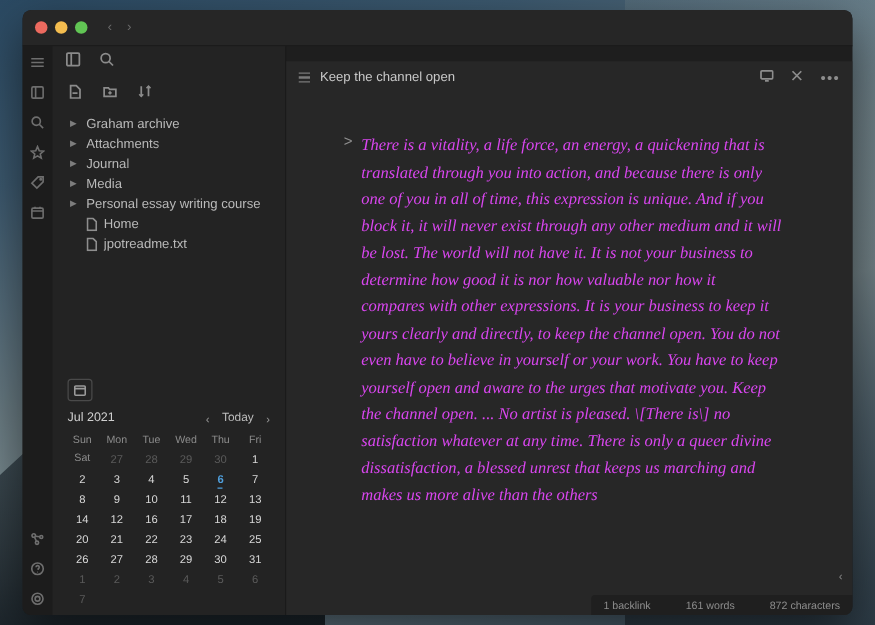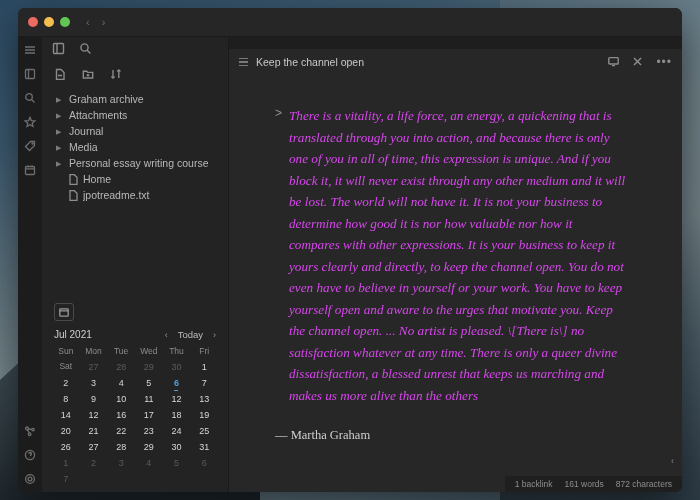--- a/index.html
+++ b/index.html
@@ -233,21 +233,21 @@
     font-size: 9px;
   }
 
   
   .statusbar {
     position: absolute;
     right: 0; bottom: 0;
     height: 16px;
     display: flex;
     align-items: center;
-    gap: 12px;
+    gap: 28px;
     padding: 0 10px;
     font-size: 8.5px;
     color: #8d8d8d;
     background: #1f1f1f;
     border-top-left-radius: 3px;
   }
 </style>
 </head>
 <body>
 
@@ -520,21 +520,20 @@
           </span>
           <span class="hdots">•••</span>
         </span>
       </div>
 
       <div class="note-area">
         <div class="quote-block">
           <span class="quote-mark">&gt;</span>
           <p class="quote-text">There is a vitality, a life force, an energy, a quickening that is translated through you into action, and because there is only one of you in all of time, this expression is unique. And if you block it, it will never exist through any other medium and it will be lost. The world will not have it. It is not your business to determine how good it is nor how valuable nor how it compares with other expressions. It is your business to keep it yours clearly and directly, to keep the channel open. You do not even have to believe in yourself or your work. You have to keep yourself open and aware to the urges that motivate you. Keep the channel open. ... No artist is pleased. \[There is\] no satisfaction whatever at any time. There is only a queer divine dissatisfaction, a blessed unrest that keeps us marching and makes us more alive than the others</p>
         </div>
-        <div class="attribution">— Martha Graham</div>
       </div>
 
       <div class="collapse-chevron">‹</div>
 
       <div class="statusbar">
         <span>1 backlink</span>
         <span>161 words</span>
         <span>872 characters</span>
       </div>
     </div>

